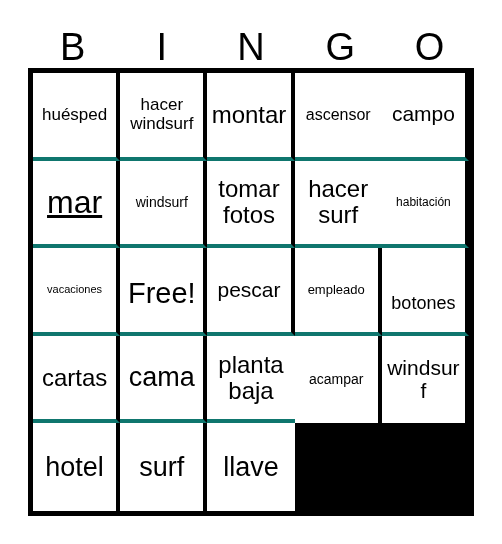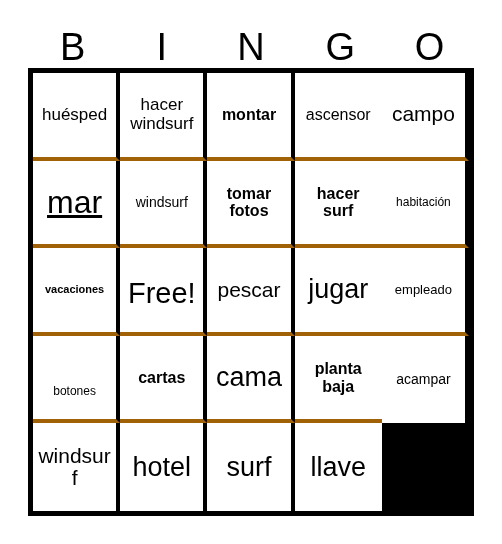--- a/index.html
+++ b/index.html
@@ -56,49 +56,49 @@
     grid-template-rows: repeat(5, 1fr);
     background: #000000;
     gap: 0;
   }
 
   .cell {
     position: relative;
     background: #ffffff;
     box-sizing: border-box;
     border-right: 4px solid #000000;
-    border-bottom: 4px solid #a16207;
+    border-bottom: 4px solid #0f766e;
     display: flex;
     align-items: center;
     justify-content: center;
     overflow: hidden;
     padding: 2px 3px;
   }
   .cell.col-last { border-right: none; }
   .cell.row-last { border-bottom: none; }
 
   .cell-text {
     display: block;
     width: 100%;
     text-align: center;
     line-height: 1.08;
     word-wrap: break-word;
     white-space: pre-line;
   }
 
   
-  .fs-xs   { font-size: 11px; font-weight: bold; }
+  .fs-xs   { font-size: 11px; }
   .fs-sm   { font-size: 12px; }
   .fs-smm  { font-size: 13px; }
   .fs-md   { font-size: 14px; }
   .fs-mdl  { font-size: 16px; }
   .fs-lg   { font-size: 17px; }
-  .fs-lgg  { font-size: 12px; margin-top: 28px; }
+  .fs-lgg  { font-size: 18px; margin-top: 28px; }
   .fs-xl   { font-size: 21px; }
-  .fs-xxl  { font-size: 16px; font-weight: bold; }
+  .fs-xxl  { font-size: 24px; }
   .fs-h1   { font-size: 27px; }
   .fs-h2   { font-size: 29px; margin-top: 8px; }
   .fs-h3   { font-size: 32px; text-decoration: underline; }
 </style>
 </head>
 <body>
 
 <div class="bingo-card">
 
   <div class="header-row">
@@ -145,23 +145,20 @@
       </div>
       <div class="cell">
         <span class="cell-text fs-xs">vacaciones</span>
       </div>
       <div class="cell">
         <span class="cell-text fs-h2">Free!</span>
       </div>
       <div class="cell">
         <span class="cell-text fs-xl">pescar</span>
       </div>
-      <div class="cell col-last">
-        <span class="cell-text fs-h1">jugar</span>
-      </div>
       <div class="cell">
         <span class="cell-text fs-smm">empleado</span>
       </div>
       <div class="cell">
         <span class="cell-text fs-lgg">botones</span>
       </div>
       <div class="cell">
         <span class="cell-text fs-xxl">cartas</span>
       </div>
       <div class="cell">

